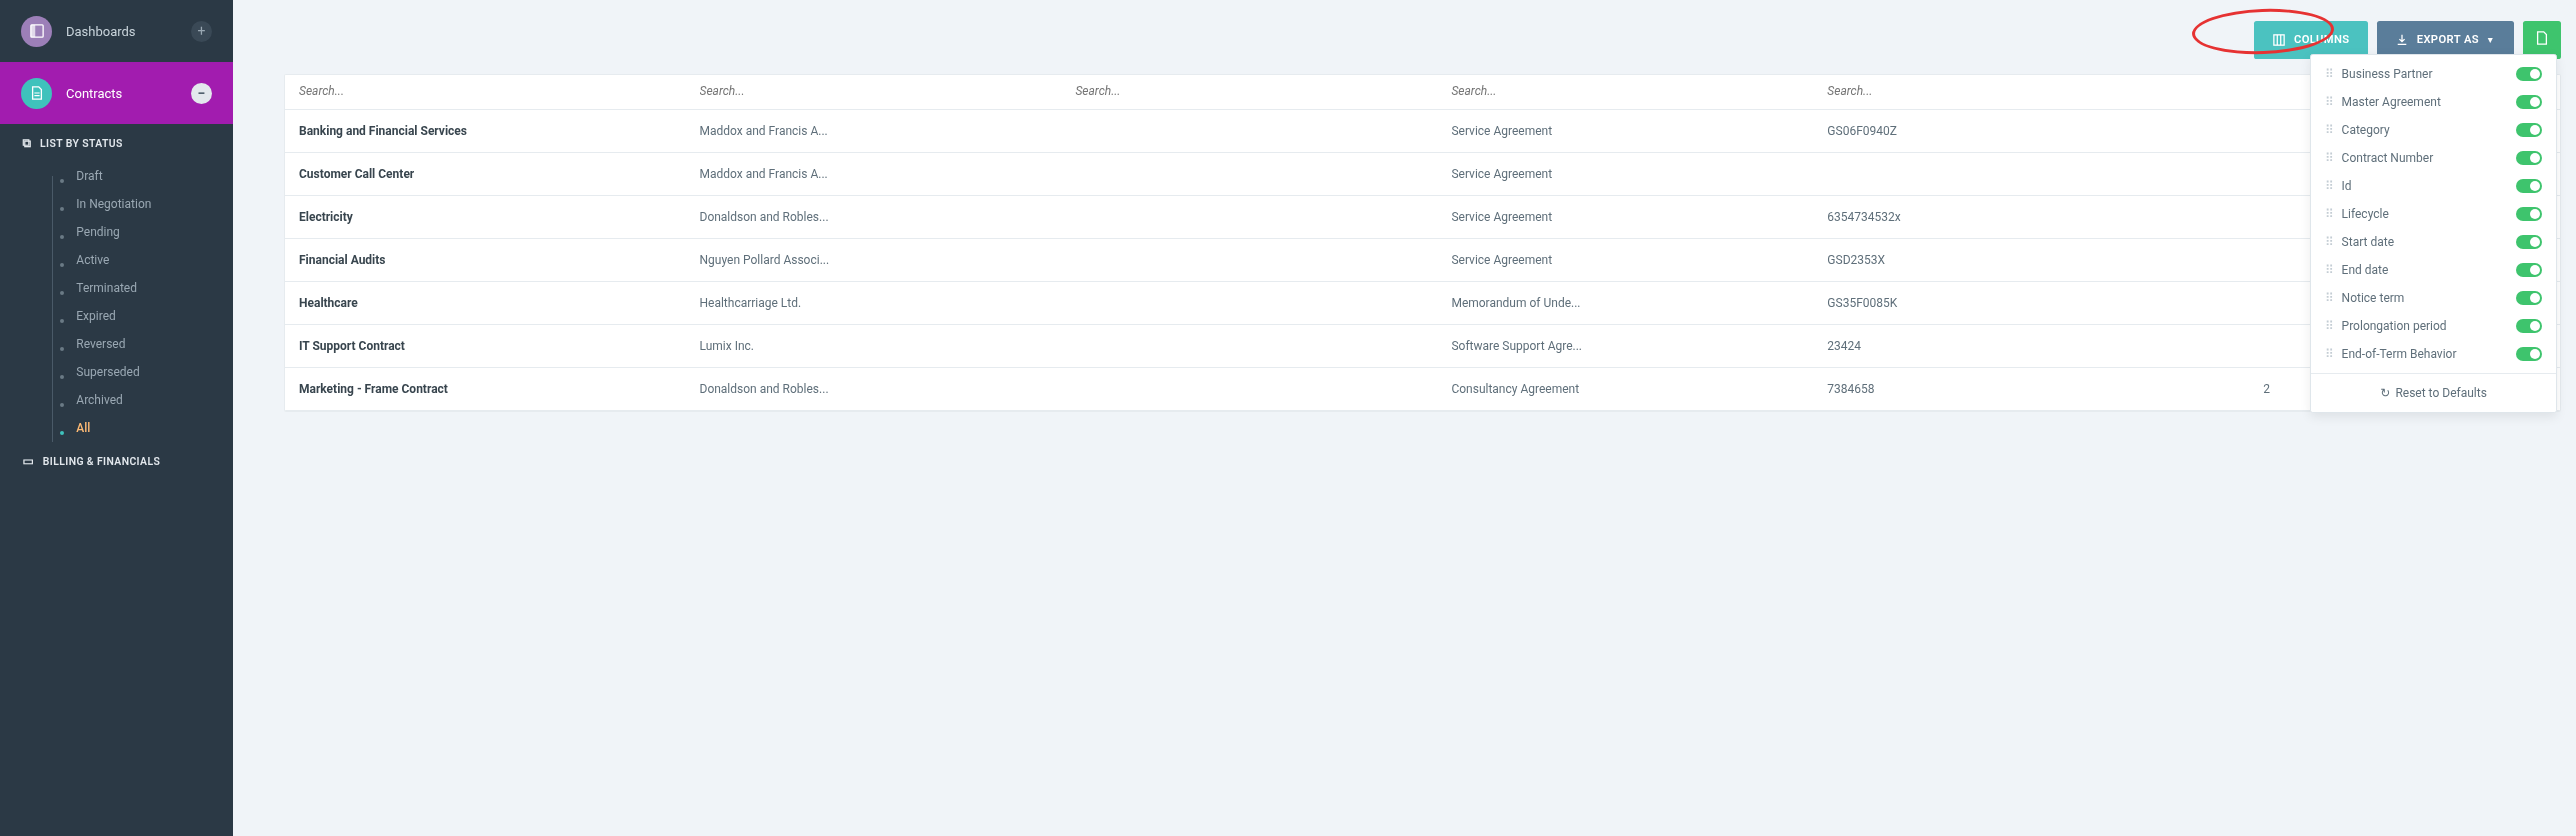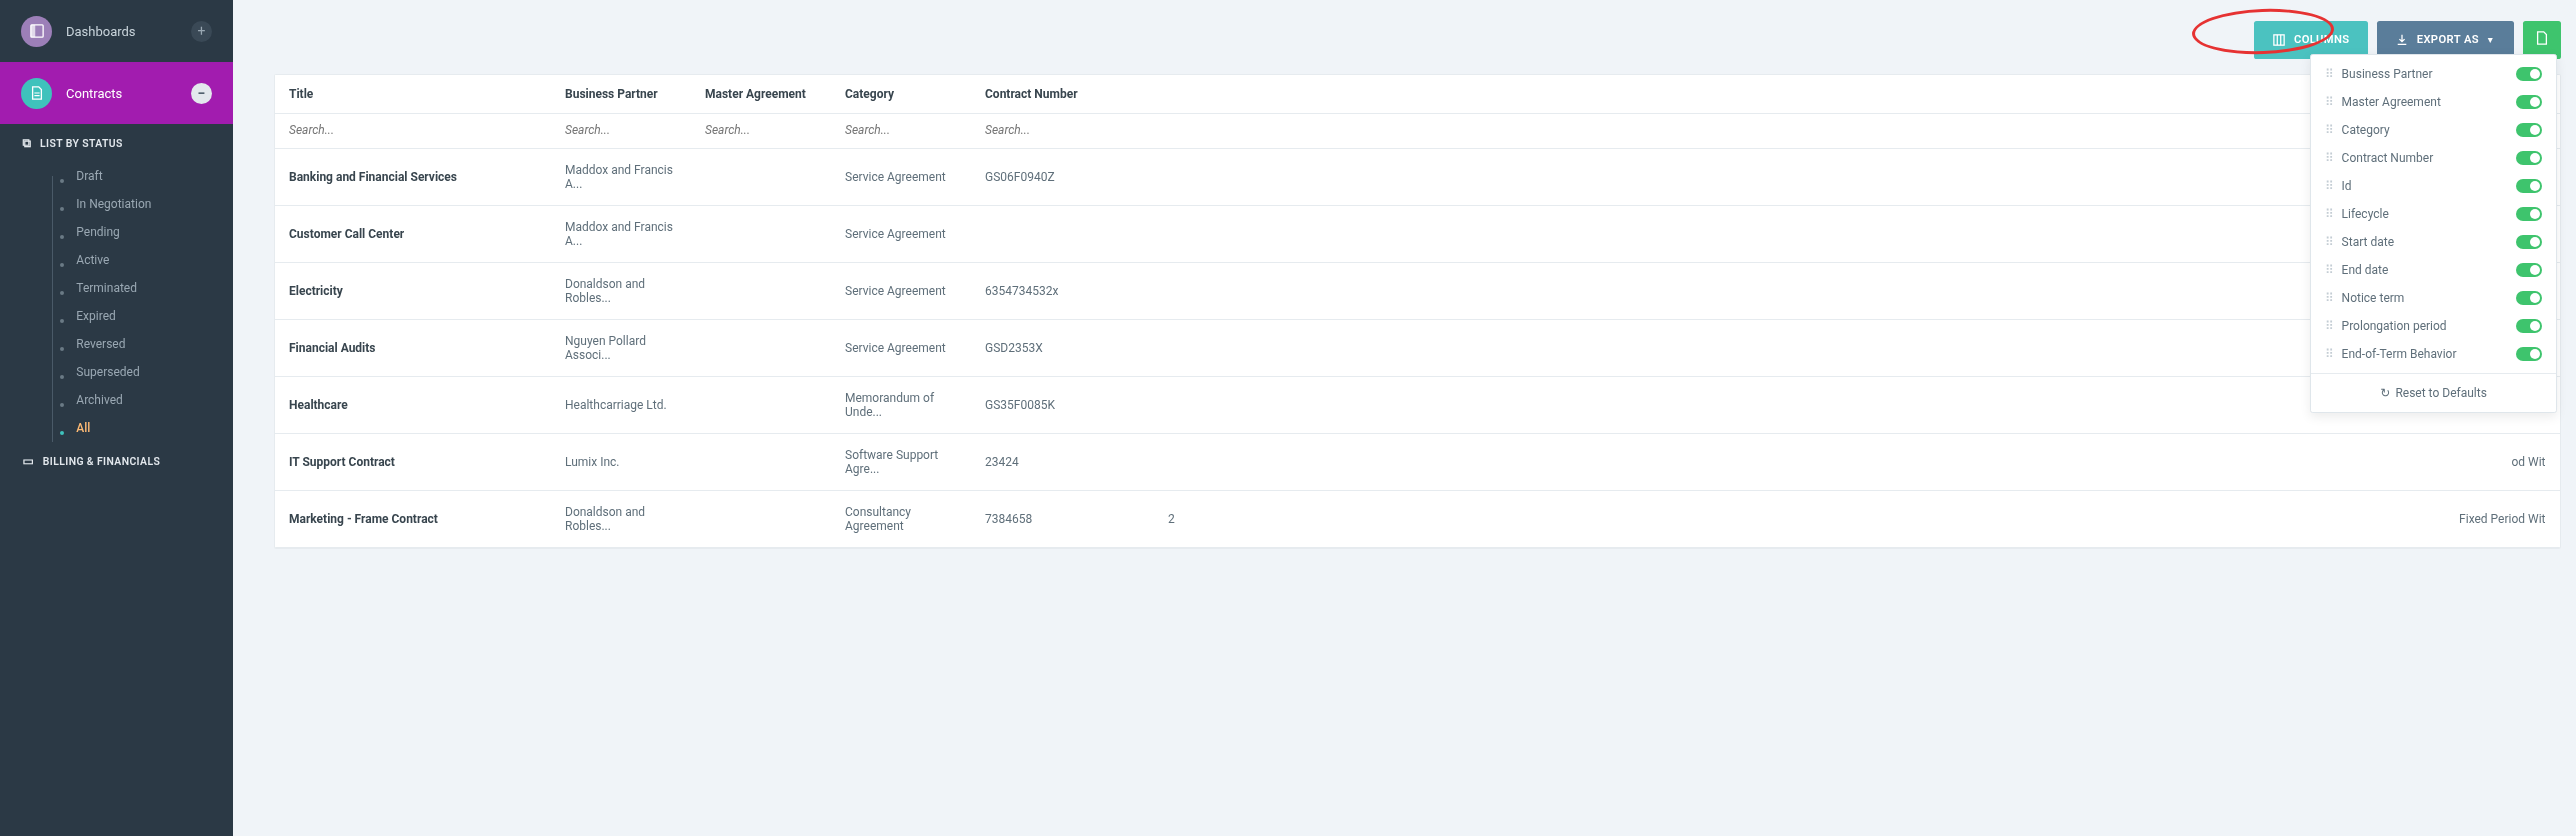--- a/index.html
+++ b/index.html
@@ -18,21 +18,21 @@
     .sidebar-subhead { padding: 12px 22.5px; display: flex; align-items: center; font-size: 10.4px; font-weight: 600; letter-spacing: 0.4px; color: #e3e8ed; }
     .sidebar-subhead .sub-icon { margin-right: 8.6px; font-size: 12px; }
     
     .tree-item { display: flex; align-items: flex-end; padding: 7px 21px 7px 60px; font-size: 12px; color: #9aa8b3; cursor: pointer; position: relative; }
     .tree-item::before { content: ""; position: absolute; left: 52px; top: 0; bottom: 0; width: 0.9px; background: #4a5a68; }
     .tree-item .dot { width: 4.3px; height: 4.3px; border-radius: 50%; background: #6a7a85; margin-right: 12px; position: relative; z-index: 1; }
     .tree-item.active { color: #fdba74; font-weight: 500; }
     .tree-item.active .dot { background: #3fc2bc; }
     .tree-item:first-of-type::before { top: 50%; }
     
-    .main { flex: 1; display: flex; flex-direction: column; position: relative; }
+    .main { flex: 1; display: flex; flex-direction: column; position: relative; padding-left: 10px; }
     
     .toolbar { display: flex; justify-content: flex-end; padding: 21px 15.5px 0 0; gap: 8.6px; }
     .btn { display: flex; align-items: center; padding: 10.4px 19px; border-radius: 2.6px; font-size: 11.2px; font-weight: 600; letter-spacing: 0.4px; cursor: pointer; color: #fff; border: none; }
     .btn-teal { background: #4bc2c0; }
     .btn-blue { background: #5a7d9a; }
     .btn-green { background: #3ec46d; padding: 10.4px 12px; }
     .btn .b-icon { margin-right: 8.6px; display: inline-flex; }
     .btn .caret { margin-left: 7px; font-size: 8.6px; }
     
     .highlight-circle { position: absolute; top: 8.6px; right: 242px; width: 142px; height: 45px; border: 3.5px solid #e63232; border-radius: 50% / 50%; transform: rotate(-2deg); pointer-events: none; z-index: 20; }
@@ -167,28 +167,20 @@
             <path d="M3 1h7l3 3v11H3z"></path>
           </svg></span>
     </button>
   </div>
 
   <div class="highlight-circle"></div>
 
   <div class="table-wrap">
     <table>
       <thead>
-        <tr>
-          <th class="col-title">Title</th>
-          <th class="col-bp">Business Partner</th>
-          <th class="col-ma">Master Agreement</th>
-          <th class="col-cat">Category</th>
-          <th class="col-cn">Contract Number</th>
-          <th class="col-rest"></th>
-        </tr>
         <tr class="search-row">
           <td><input placeholder="Search..." style=""></td>
           <td><input placeholder="Search..." style=""></td>
           <td><input placeholder="Search..." style=""></td>
           <td><input placeholder="Search..." style=""></td>
           <td><input placeholder="Search..." style=""></td>
           <td></td>
         </tr>
       </thead>
       <tbody>

